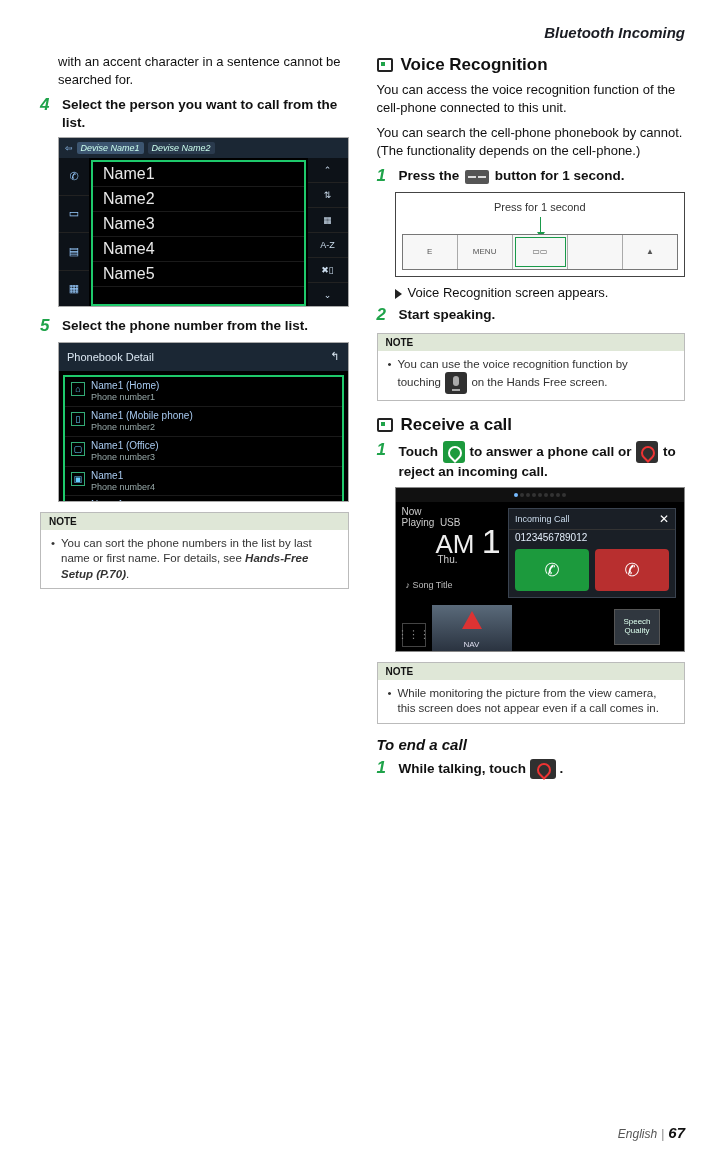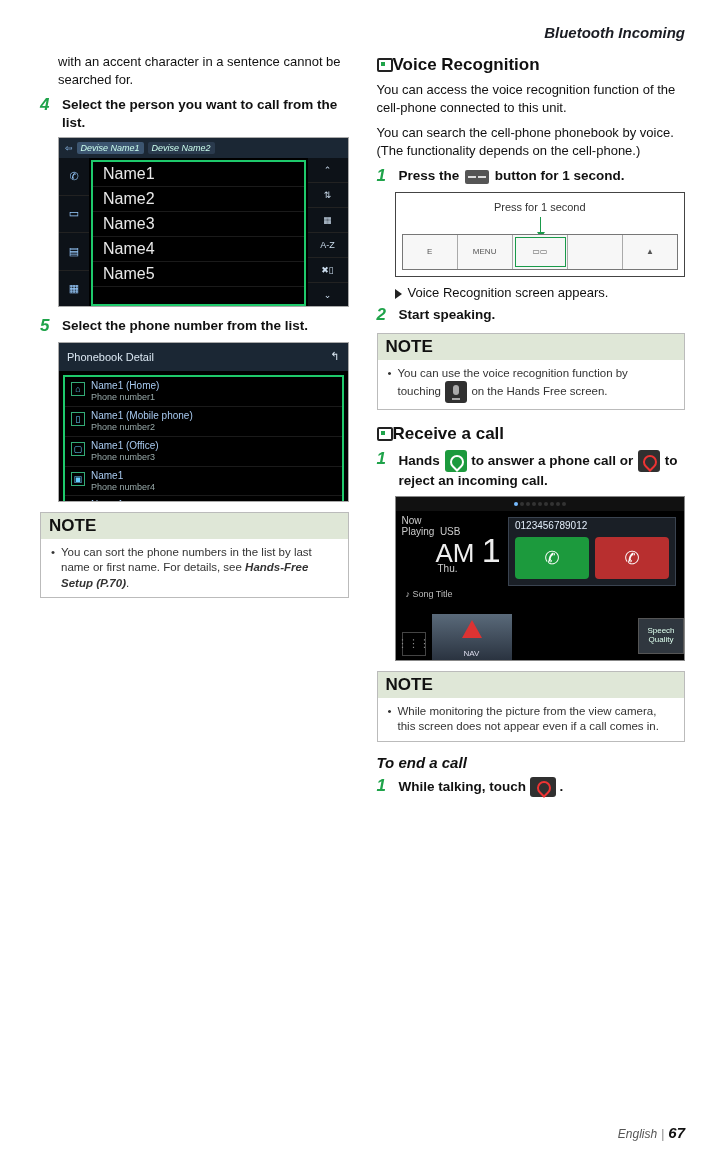--- a/index.html
+++ b/index.html
@@ -8,26 +8,26 @@
   .header-right { text-align: right; font-style: italic; font-weight: 700; color: #1b1d24; font-size: 15px; margin-bottom: 12px; }
   .columns { display: flex; gap: 28px; }
   .col { flex: 1; min-width: 0; }
   .body-text { font-size: 13px; line-height: 1.35; margin-bottom: 8px; }
   .indent { padding-left: 18px; }
   .step { display: flex; gap: 8px; margin-top: 6px; margin-bottom: 4px; }
   .step-num { color: #1fa34a; font-weight: 700; font-style: italic; font-size: 17px; line-height: 1.1; min-width: 14px; }
   .step-text { font-weight: 700; font-size: 13.5px; line-height: 1.3; flex: 1; }
   .screenshot { border: 1px solid #aaa; background: #000; margin: 6px 0 10px 18px; position: relative; overflow: hidden; }
   .note-box { border: 1px solid #bbb; margin: 8px 0 12px 0; }
-  .note-title { background: #dfe7d7; font-weight: 700; font-size: 17px; padding: 3px 8px; }
+  .note-title { background: #dfe7d7; font-weight: 700; font-size: 10px; padding: 3px 8px; }
   .note-body { font-size: 11.5px; line-height: 1.35; padding: 6px 10px; color: #333; }
   .note-body .bullet { display: flex; gap: 4px; }
   .note-body .bullet .dot { min-width: 6px; }
   .note-body .ref { font-weight: 700; font-style: italic; }
-  .section-head { display: flex; align-items: center; gap: 0; font-weight: 700; font-size: 17px; margin: 2px 0 6px 0; }
+  .section-head { display: flex; align-items: center; gap: 8px; font-weight: 700; font-size: 17px; margin: 2px 0 6px 0; }
   .section-icon { width: 16px; height: 14px; border: 2px solid #222; border-radius: 2px; position: relative; }
   .section-icon::after { content:""; position:absolute; top:2px; left:2px; width:4px; height:4px; background:#1fa34a; }
   .arrow-line { display: flex; gap: 6px; align-items: flex-start; padding-left: 18px; font-size: 13px; margin: 4px 0; }
   .arrow-line .tri { width: 0; height: 0; border-left: 7px solid #222; border-top: 5px solid transparent; border-bottom: 5px solid transparent; margin-top: 4px; }
   .sub-head { font-weight: 700; font-style: italic; font-size: 15px; margin: 12px 0 6px 0; }
   .icon-tel { width: 24px; height: 14px; background: #555; border-radius: 2px; display: inline-flex; align-items: center; justify-content: space-around; padding: 0 2px; vertical-align: middle; margin: 0 2px; }
   .icon-tel span { width: 8px; height: 2px; background: #ddd; }
   .footer { position: absolute; bottom: 18px; right: 40px; font-size: 12px; }
   .footer .lang { font-style: italic; color: #555; }
   .footer .sep { margin: 0 4px; color: #888; }
@@ -72,21 +72,21 @@
   .ss4-nav { position:absolute; bottom:0; left:36px; width:80px; height:46px; background: linear-gradient(#5a6a7a,#2a3340); display:flex; align-items:flex-end; justify-content:center; color:#dde; font-size:8px; padding-bottom:2px; }
   .ss4-nav::before { content:""; position:absolute; top:6px; left:50%; transform:translateX(-50%); width:0; height:0; border-bottom:18px solid #d33; border-left:10px solid transparent; border-right:10px solid transparent; }
   .ss4-popup { position:absolute; top:20px; right:8px; width:168px; background:#1a1f26; border:1px solid #3a4350; }
   .ss4-popup .hdr { display:flex; justify-content:space-between; align-items:center; font-size:9px; color:#cde; padding:3px 6px; border-bottom:1px solid #333; }
   .ss4-popup .hdr .x { color:#fff; font-size:12px; }
   .ss4-popup .num { color:#e3eefb; font-size:10px; padding:2px 6px 6px 6px; }
   .ss4-popup .btns { display:flex; gap:6px; padding:0 6px 6px 6px; }
   .ss4-popup .btn { flex:1; height:42px; border-radius:4px; display:flex; align-items:center; justify-content:center; font-size:18px; color:#fff; }
   .ss4-popup .btn.ans { background:#1c9a3d; }
   .ss4-popup .btn.rej { background:#b82f2f; }
-  .ss4-sq { position:absolute; bottom:6px; right:0; width:46px; height:36px; background:#30373f; border:1px solid #555; color:#dfe; font-size:8px; display:flex; align-items:center; justify-content:center; text-align:center; line-height:1.1; padding:2px; }
+  .ss4-sq { position:absolute; bottom:6px; right:24px; width:46px; height:36px; background:#30373f; border:1px solid #555; color:#dfe; font-size:8px; display:flex; align-items:center; justify-content:center; text-align:center; line-height:1.1; padding:2px; }
   .icon-answer, .icon-reject, .icon-voice { display:inline-block; width:22px; height:22px; vertical-align:middle; border-radius:3px; position:relative; margin:0 1px; }
   .icon-answer { background:#1c9a3d; }
   .icon-reject { background:#303030; }
   .icon-voice  { background:#303030; }
   .icon-answer::after, .icon-reject::after { content:""; position:absolute; top:5px; left:5px; width:10px; height:10px; border:2px solid #fff; border-radius:50% 0 50% 50%; transform:rotate(135deg); }
   .icon-reject::after { border-color:#e33; }
   .icon-reject-big { display:inline-block; width:26px; height:20px; background:#303030; border-radius:3px; vertical-align:middle; position:relative; }
   .icon-reject-big::after { content:""; position:absolute; top:4px; left:7px; width:10px; height:10px; border:2px solid #e33; border-radius:50% 0 50% 50%; transform:rotate(135deg); }
   .icon-voice::after { content:""; position:absolute; top:4px; left:8px; width:6px; height:10px; background:#aaa; border-radius:3px; }
   .icon-voice::before { content:""; position:absolute; bottom:3px; left:7px; width:8px; height:2px; background:#aaa; }
@@ -184,21 +184,21 @@
         </div>
       </div>
     </div>
 
     <div class="col">
       <div class="section-head">
         <span class="section-icon"></span>
         <span>Voice Recognition</span>
       </div>
       <div class="body-text">You can access the voice recognition function of the cell-phone connected to this unit.</div>
-      <div class="body-text">You can search the cell-phone phonebook by voice. (The functionality depends on the cell-phone.)</div>
+      <div class="body-text">You can search the cell-phone phonebook by cannot. (The functionality depends on the cell-phone.)</div>
 
       <div class="step">
         <div class="step-num">1</div>
         <div class="step-text">
           <span>Press the </span><span class="icon-tel">
               <span></span>
               <span></span>
             </span><span> button for 1 second.</span>
         </div>
       </div>
@@ -236,21 +236,21 @@
       </div>
 
       <div class="section-head" style="margin-top:14px;">
         <span class="section-icon"></span>
         <span>Receive a call</span>
       </div>
 
       <div class="step">
         <div class="step-num">1</div>
         <div class="step-text">
-          <span>Hands </span><span class="icon-answer"></span><span> to answer a phone call or </span><span class="icon-reject"></span><span> to reject an incoming call.</span>
+          <span>Touch </span><span class="icon-answer"></span><span> to answer a phone call or </span><span class="icon-reject"></span><span> to reject an incoming call.</span>
         </div>
       </div>
 
       <div class="ss4">
         <div class="ss4-top">
           <div class="dot on"></div>
             <div class="dot"></div>
             <div class="dot"></div>
             <div class="dot"></div>
             <div class="dot"></div>
@@ -259,20 +259,24 @@
             <div class="dot"></div>
             <div class="dot"></div>
         </div>
         <div class="ss4-left-label"><span>Now<br>Playing</span>&nbsp;&nbsp;<span>USB</span></div>
         <div class="ss4-am"><span>AM</span> <span style="font-size:34px;">1</span></div>
         <div class="ss4-thu">Thu.</div>
         <div class="ss4-song">♪ <span>Song Title</span></div>
         <div class="ss4-grid">⋮⋮⋮</div>
         <div class="ss4-nav">NAV</div>
         <div class="ss4-popup">
+          <div class="hdr">
+              <span>Incoming Call</span>
+              <span class="x">✕</span>
+            </div>
           <div class="num">0123456789012</div>
           <div class="btns">
             <div class="btn ans">✆</div>
             <div class="btn rej">✆</div>
           </div>
         </div>
         <div class="ss4-sq">Speech Quality</div>
       </div>
 
       <div class="note-box">

